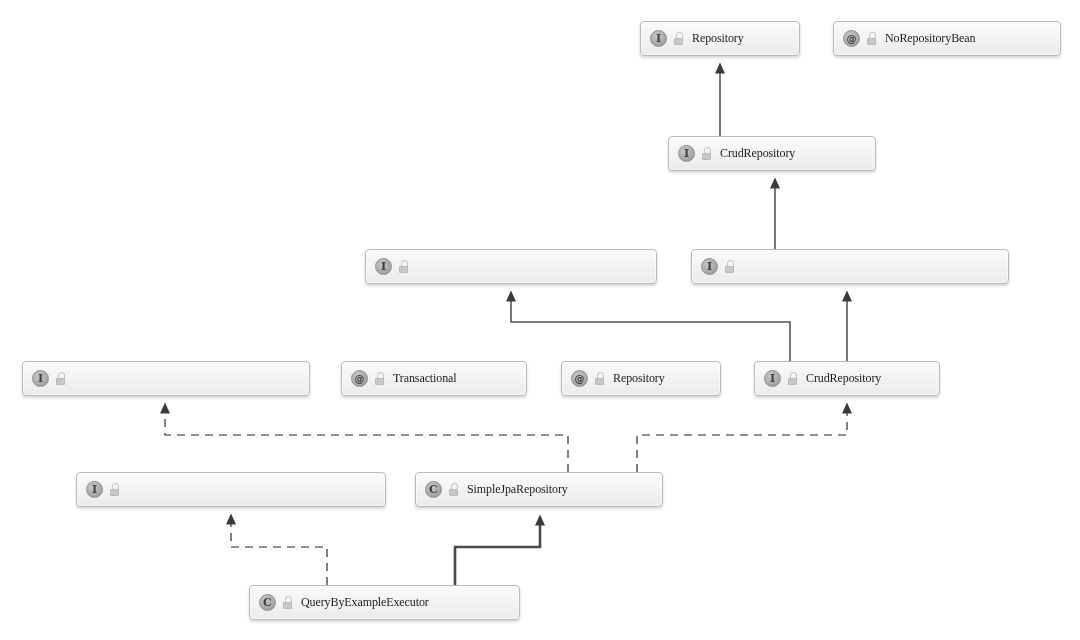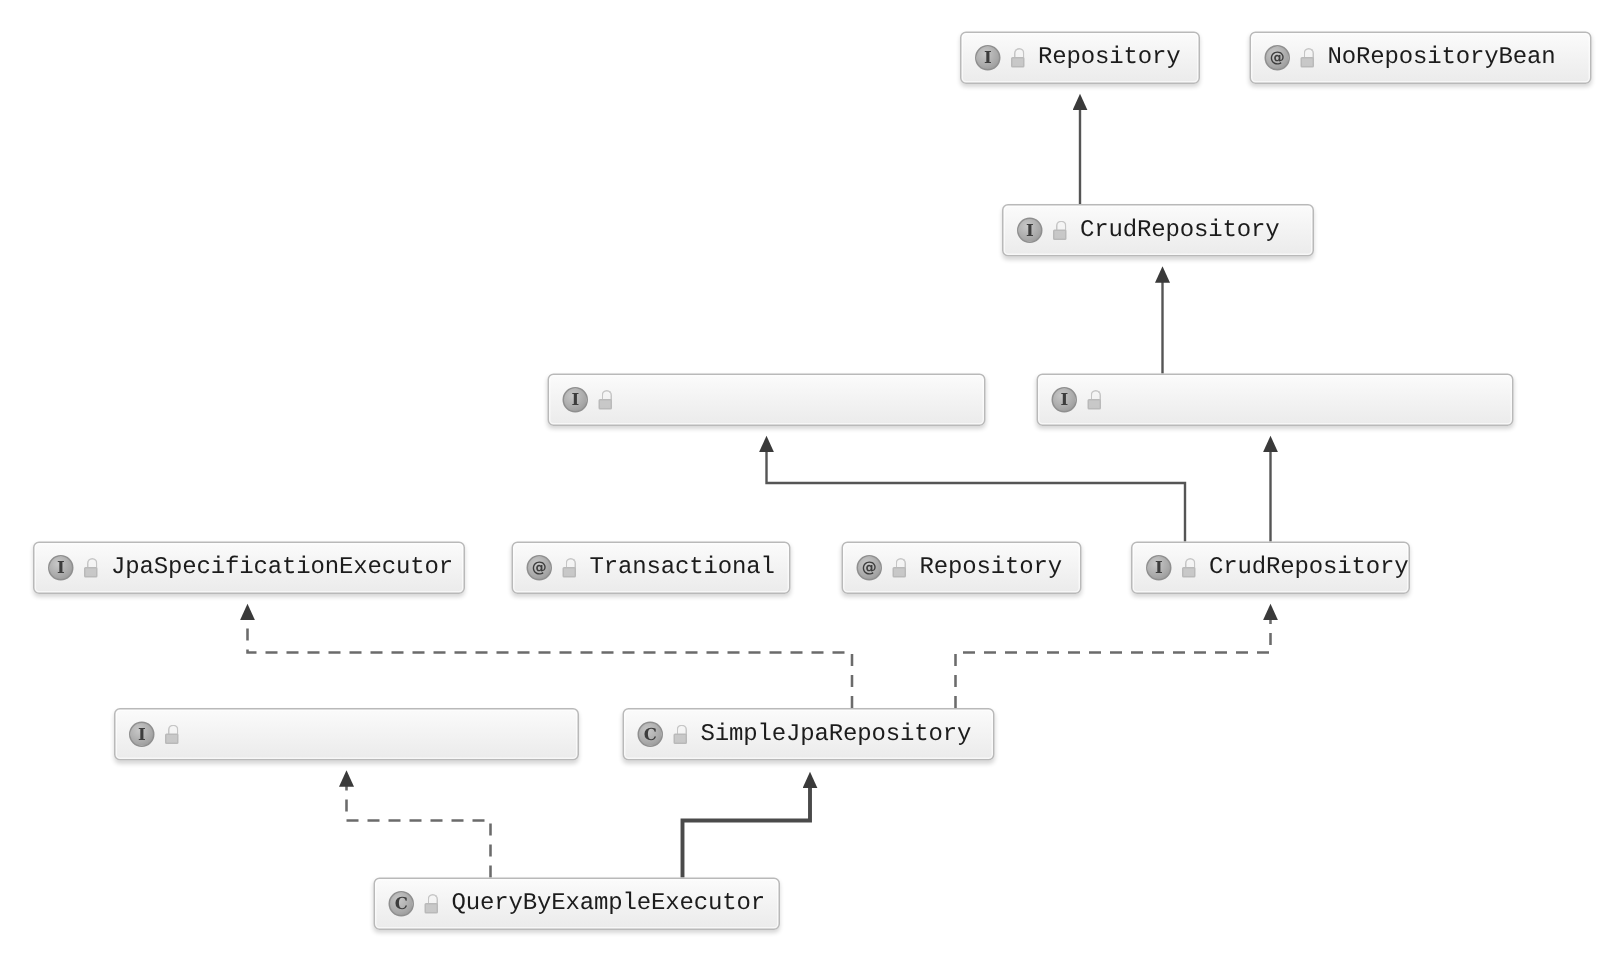--- a/index.html
+++ b/index.html
@@ -85,22 +85,22 @@
     left: 4px;
     top: 1px;
     width: 7px;
     height: 7px;
     border: 1.5px solid #a0a0a0;
     border-bottom: none;
     border-radius: 4px 4px 0 0;
     box-sizing: border-box;
   }
   .node-label {
-    font-family: Liberation Mono, monospace;
-    font-size: 16px;
+    font-family: Liberation Serif, serif;
+    font-size: 12px;
     color: #1c1c1c;
     letter-spacing: -0.1px;
     line-height: 17px;
   }
 </style>
 </head>
 <body>
 
 <div id="diagram-canvas">
 
@@ -186,21 +186,20 @@
         <span class="lock-body"></span>
       </span>
   </div>
 
   <div class="node" style="left:22px; top:361px; width:288px;">
     <span class="node-kind-icon">I</span>
     <span class="node-vis-icon">
         <span class="lock-shackle"></span>
         <span class="lock-body"></span>
       </span>
-    <span class="node-label">JpaSpecificationExecutor</span>
   </div>
 
   <div class="node" style="left:341px; top:361px; width:186px;">
     <span class="node-kind-icon kind-at">@</span>
     <span class="node-vis-icon">
         <span class="lock-shackle"></span>
         <span class="lock-body"></span>
       </span>
     <span class="node-label">Transactional</span>
   </div>

